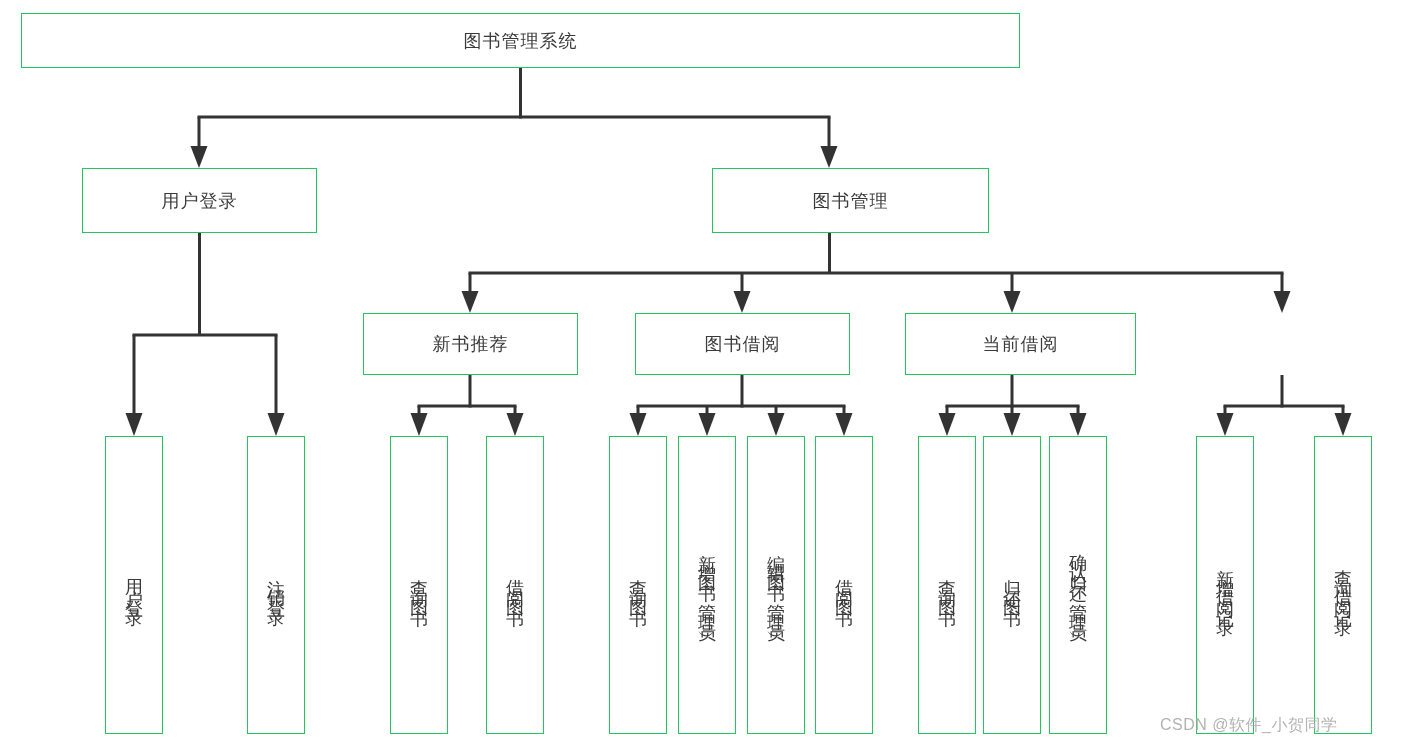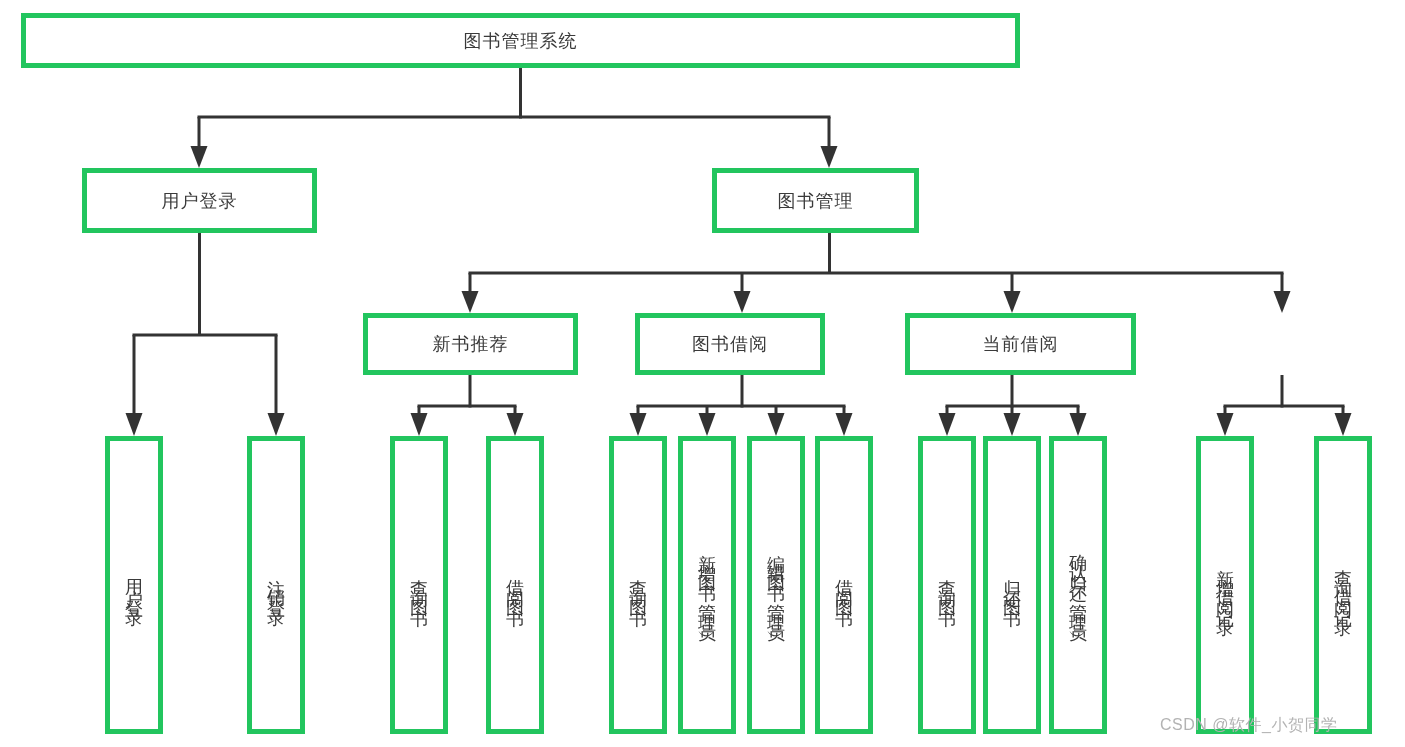--- a/index.html
+++ b/index.html
@@ -9,43 +9,43 @@
     background:#ffffff;
     font-family:"Liberation Sans", sans-serif;
     overflow:hidden;
   }
   svg.connectors{position:absolute;left:0;top:0;width:1405px;height:747px;}
   svg.connectors line{stroke:#333333;stroke-width:3;}
   svg.connectors polygon{fill:#333333;}
   .box{
     position:absolute;
     box-sizing:border-box;
-    border:5px solid #22c55e;
+    border:1px solid #22c55e;
     background:#ffffff;
     display:flex;align-items:center;justify-content:center;
     color:#3a3a3a;
     font-size:18px;
     letter-spacing:1px;
   }
   .box.v span{
     writing-mode:vertical-rl;
     text-orientation:mixed;
     letter-spacing:10px;
     font-size:18px;
     line-height:1;
     white-space:nowrap;
   }
   
   #b-root    {left:21px;  top:13px;  width:999px; height:55px;}
   
   #b-login   {left:82px;  top:168px; width:235px; height:65px;}
-  #b-mgmt    {left:712px; top:168px; width:207px; height:65px;}
+  #b-mgmt    {left:712px; top:168px; width:277px; height:65px;}
   
   #b-newrec  {left:363px; top:313px; width:215px; height:62px;align-items:center;}
-  #b-borrow  {left:635px; top:313px; width:190px; height:62px;}
+  #b-borrow  {left:635px; top:313px; width:215px; height:62px;}
   #b-current {left:905px; top:313px; width:231px; height:62px;}
   #b-records {left:1175px;top:313px; width:215px; height:62px;}
   
   .leaf{top:436px;width:58px;height:298px;}
   #l-userlogin {left:105px;}
   #l-logout    {left:247px;}
   #l-nbr-query {left:390px;}
   #l-nbr-borrow{left:486px;}
   #l-bb-query  {left:609px;}
   #l-bb-add    {left:678px;}

